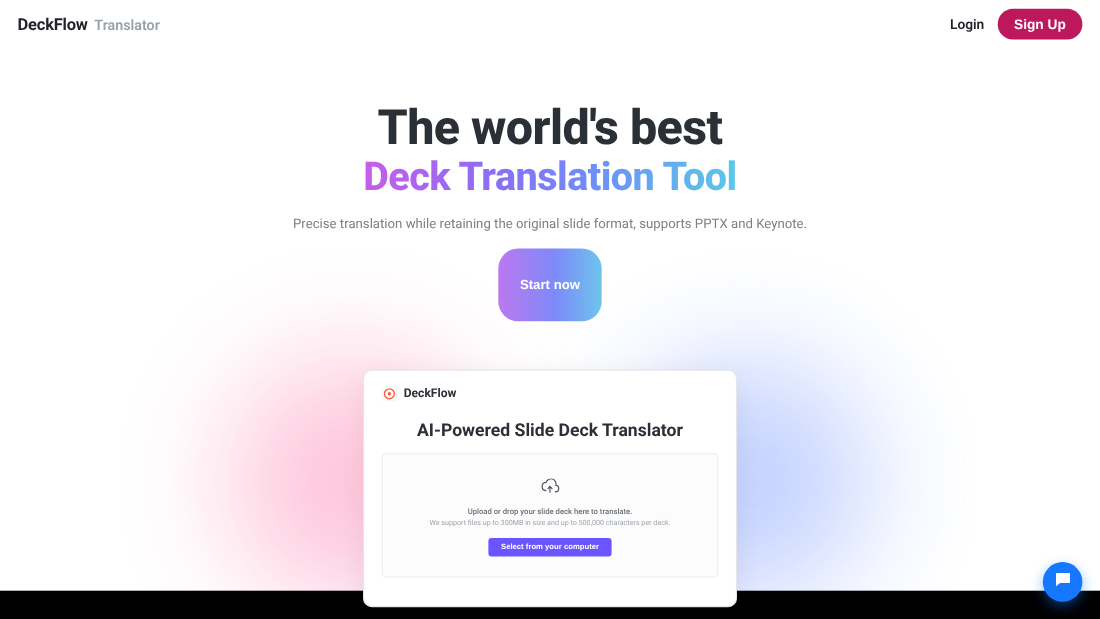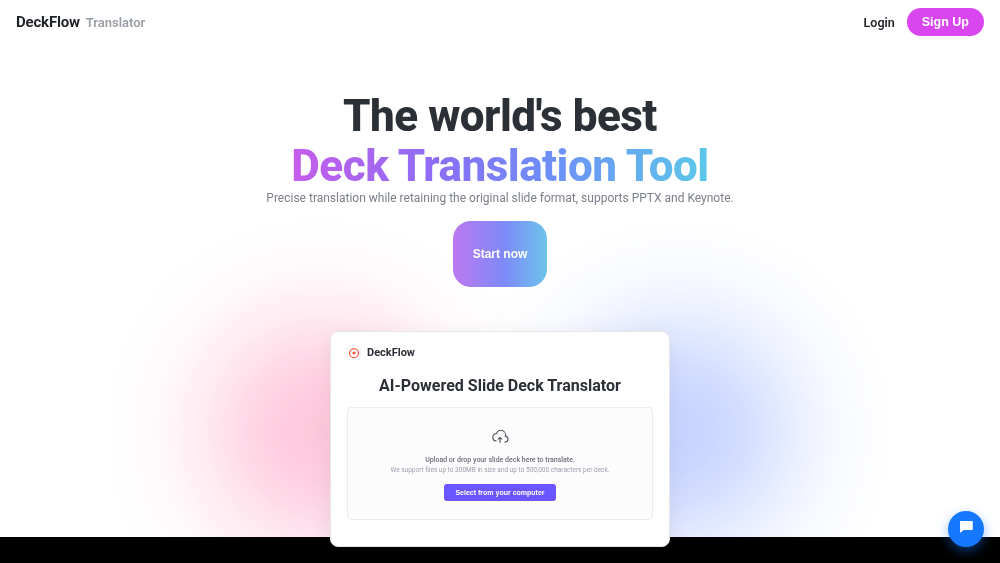--- a/index.html
+++ b/index.html
@@ -44,55 +44,56 @@
 .login-link {
   font-size: 12.5px;
   font-weight: 600;
   color: #1f2328;
   cursor: pointer;
 }
 .signup-btn {
   font-size: 12.5px;
   font-weight: 600;
   color: #ffffff;
-  background: #d946ef;
+  background: #be185d;
   padding: 7px 15px;
   border-radius: 16px;
   cursor: pointer;
   border: none;
 }
 
 
 .hero {
   text-align: center;
   padding-top: 48px;
 }
 .hero-title {
   font-size: 44px;
   font-weight: 800;
   color: #2b2f36;
   line-height: 1.1;
   letter-spacing: -0.5px;
 }
 .hero-title-gradient {
-  font-size: 44px;
+  font-size: 36px;
   font-weight: 800;
   line-height: 1.1;
   letter-spacing: -0.5px;
   background: linear-gradient(90deg, #c65dea 0%, #8b6ef5 35%, #6f8cf8 60%, #5bc8e8 100%);
   -webkit-background-clip: text;
   background-clip: text;
   -webkit-text-fill-color: transparent;
   color: transparent;
   display: inline-block;
   margin-top: 2px;
 }
 .hero-sub {
   font-size: 12px;
   color: #7a7f88;
+  margin-top: 14px;
 }
 .start-btn {
   display: inline-block;
   margin-top: 16px;
   font-size: 12px;
   font-weight: 600;
   color: #ffffff;
   padding: 26px 20px;
   border-radius: 18px;
   border: none;

